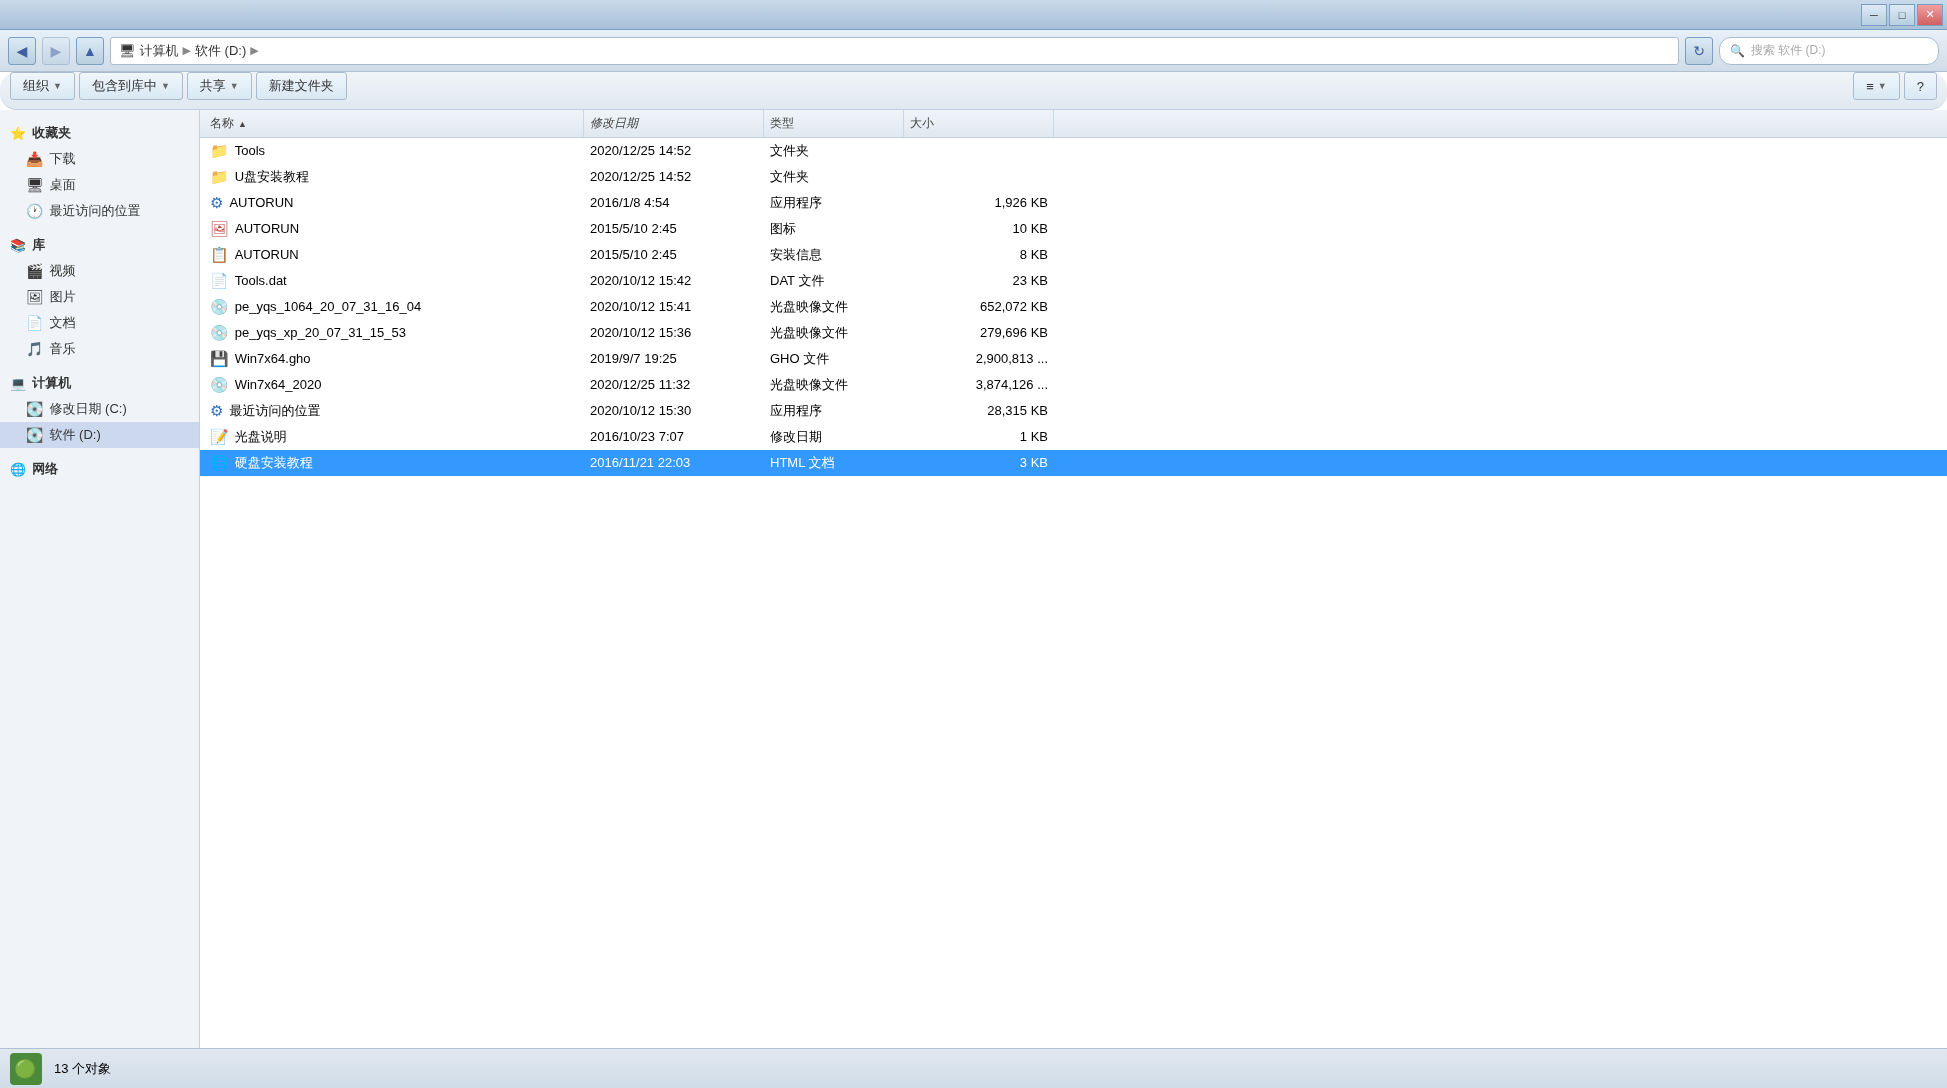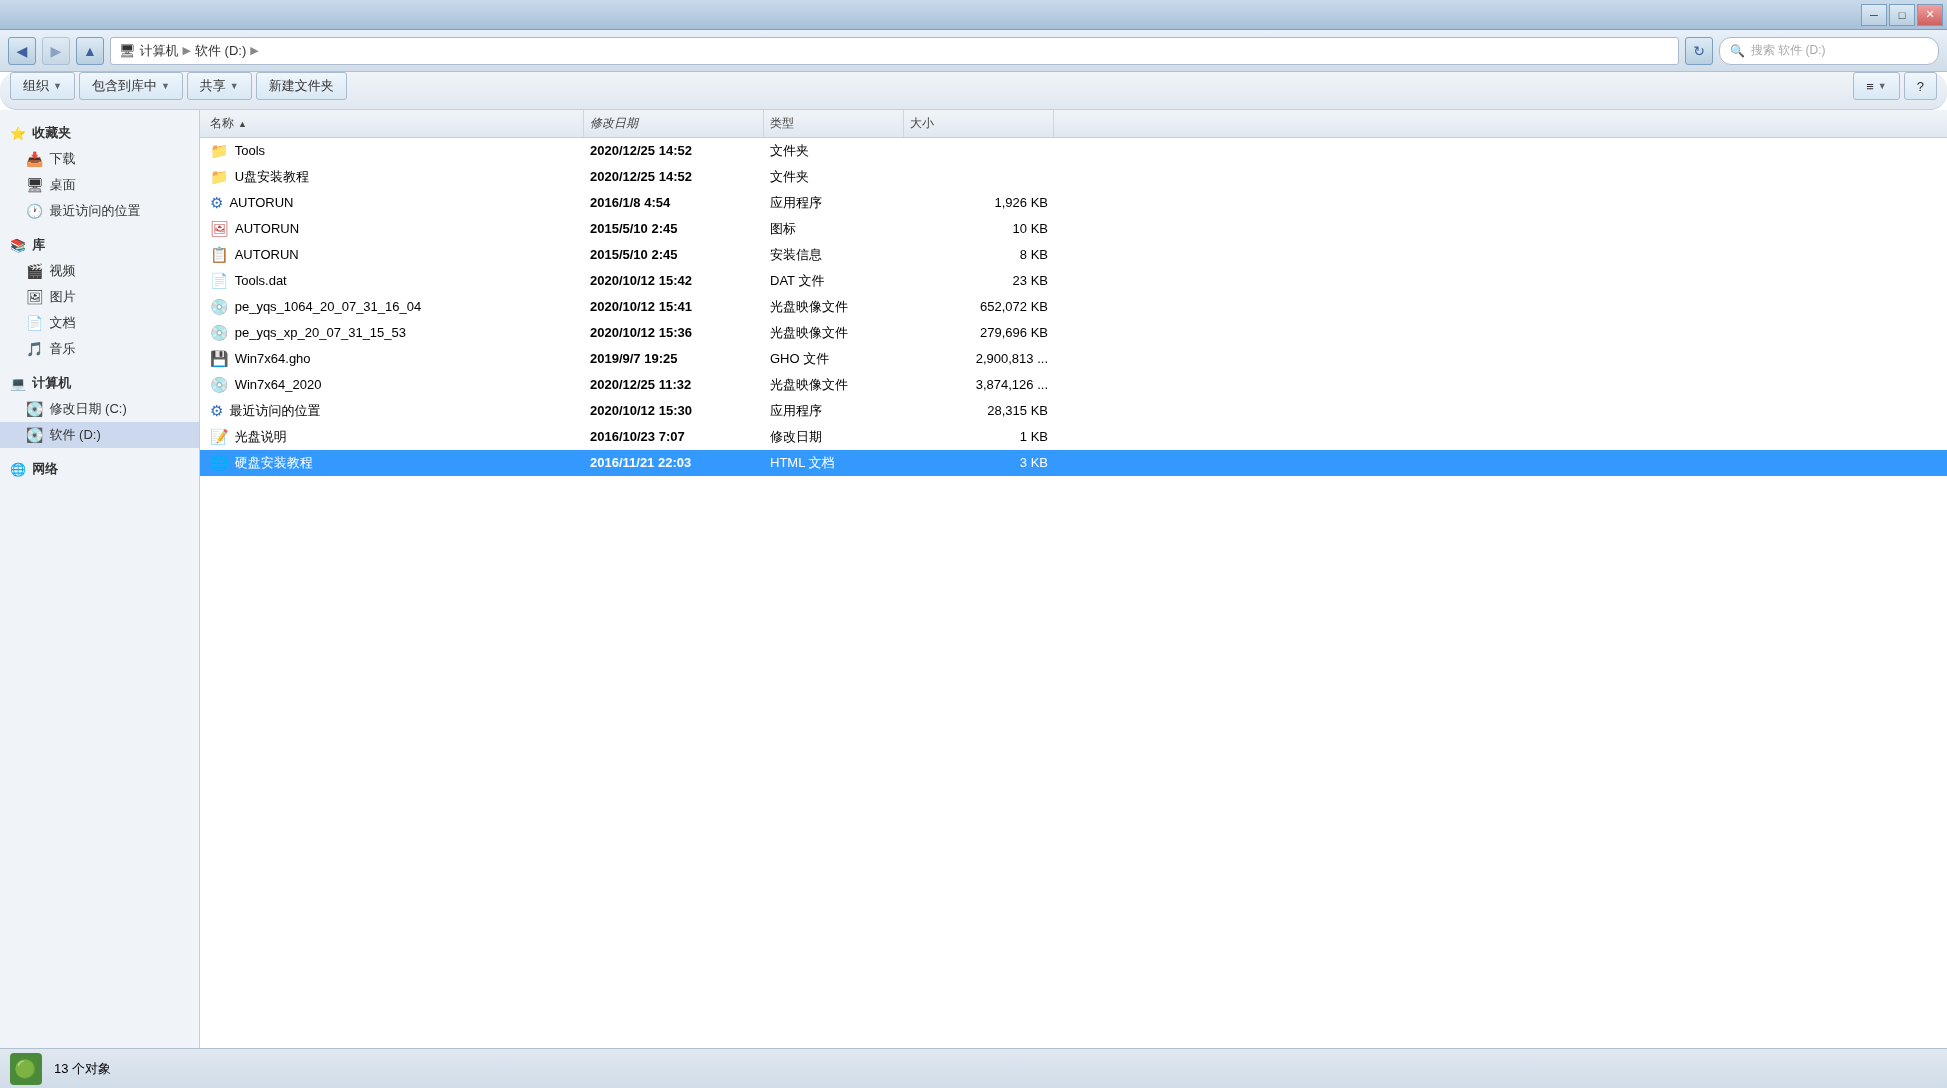--- a/index.html
+++ b/index.html
@@ -219,21 +219,21 @@
     .file-cell {
       display: flex;
       align-items: center;
       height: 100%;
       padding: 0 6px;
       font-size: 13px;
       overflow: hidden;
       white-space: nowrap;
     }
     .file-cell-name { width: 380px; gap: 6px; }
-    .file-cell-date { width: 180px; font-weight: bold; }
+    .file-cell-date { width: 180px; }
     .file-cell-type { width: 140px; }
     .file-cell-size { width: 150px; text-align: right; justify-content: flex-end; }
 
     
     .status-bar {
       height: 40px;
       background: linear-gradient(to bottom, #e0e8f0, #d0dce8);
       border-top: 1px solid #b0c0d0;
       display: flex;
       align-items: center;

